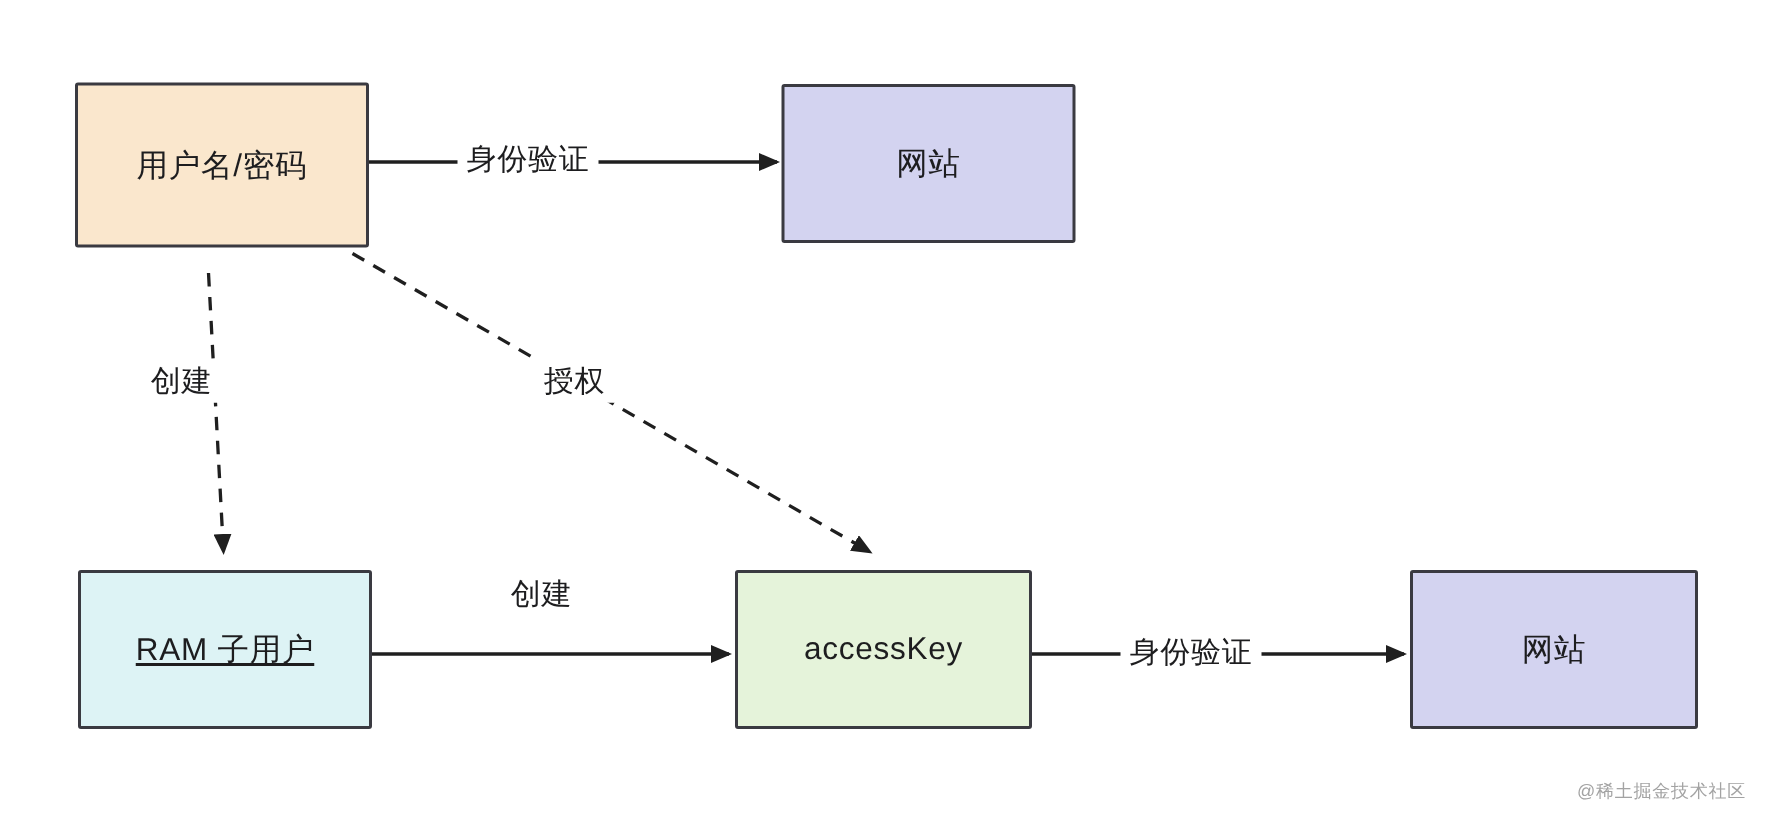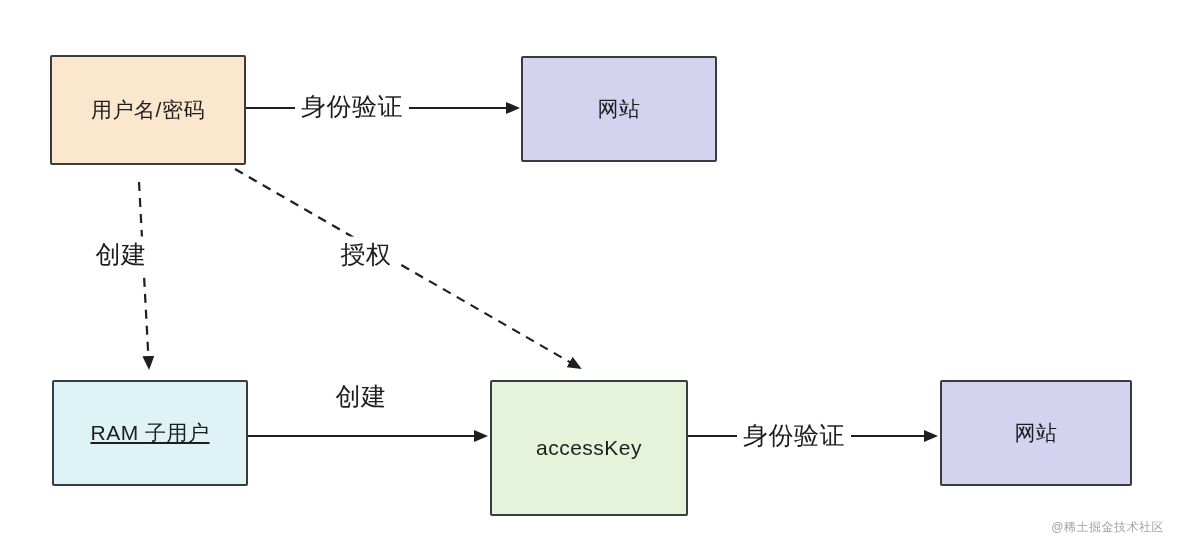--- a/index.html
+++ b/index.html
@@ -38,35 +38,35 @@
     border: 2px solid #3a3a41;
     border-radius: 2px;
     box-sizing: border-box;
     font-size: 21px;
     color: #1d1d1f;
     letter-spacing: 0.5px;
   }
   .node-username { left: 50px;  top: 55px;  width: 196px; height: 110px; }
   .node-website-top { left: 521px; top: 56px;  width: 196px; height: 106px; }
   .node-ram { left: 52px;  top: 380px; width: 196px; height: 106px; text-decoration: underline; }
-  .node-accesskey { left: 490px; top: 380px; width: 198px; height: 136px; }
+  .node-accesskey { left: 490px; top: 380px; width: 198px; height: 106px; }
   .node-website-bottom { left: 940px; top: 380px; width: 192px; height: 106px; }
   .edge-label {
     position: absolute;
     transform: translate(-50%, -50%);
     background: #ffffff;
     padding: 1px 6px;
-    font-size: 25px;
+    font-size: 20px;
     color: #1d1d1f;
     white-space: nowrap;
     letter-spacing: 0.5px;
   }
   .label-auth-top        { left: 352px; top: 106px; }
   .label-create-vertical { left: 121px; top: 254px; }
-  .label-authorize       { left: 366px; top: 254px; }
+  .label-authorize       { left: 383px; top: 254px; }
   .label-create-horiz    { left: 361px; top: 396px; }
   .label-auth-bottom     { left: 794px; top: 435px; }
   .watermark {
     position: absolute;
     right: 14px;
     bottom: 6px;
     font-size: 12px;
     color: #a3a3a3;
     letter-spacing: 0.5px;
   }

